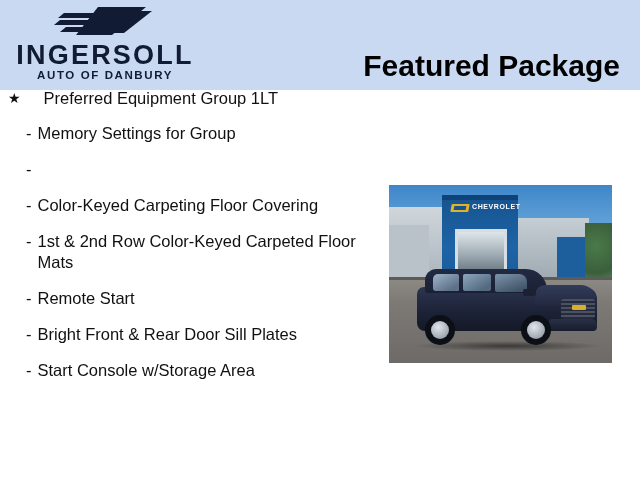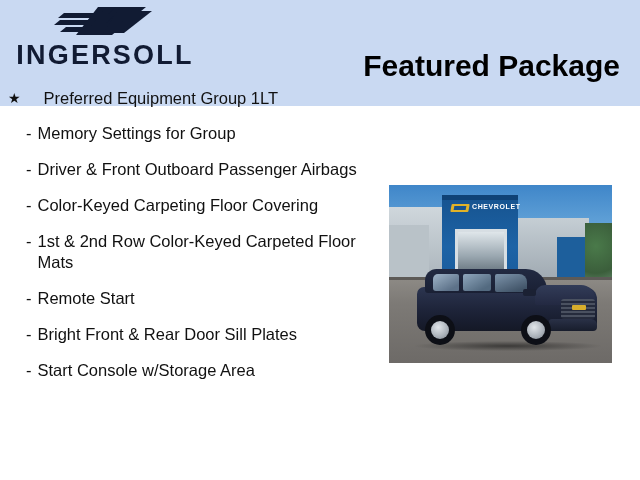--- a/index.html
+++ b/index.html
@@ -22,21 +22,21 @@
     background: #ffffff;
     overflow: hidden;
   }
 
   
   .header {
     position: absolute;
     left: 0;
     top: 0;
     width: 640px;
-    height: 106px;
+    height: 90px;
     background: #c9d9f2;
     overflow: hidden;
   }
   .brand {
     position: absolute;
     left: 0;
     top: 0;
     width: 210px;
     height: 85px;
   }
@@ -351,40 +351,40 @@
             <path d="M52 5 L72 5 L50 33 L30 33 Z"></path>
             <path d="M60 5 L80 5 L58 33 L38 33 Z"></path>
             <path d="M70 5 L92 5 L84 12 L62 12 Z"></path>
             <path d="M68 14 L90 14 L82 21 L60 21 Z"></path>
             <path d="M74 5 L100 5 L66 33 L56 33 Z"></path>
             <path d="M86 9 L106 9 L78 31 L66 31 Z"></path>
           </g>
         </svg>
       </div>
       <div class="brand-name">INGERSOLL</div>
+      <div class="brand-sub">AUTO OF DANBURY</div>
     </div>
 
     <div class="header-title">Featured Package</div>
   </div>
 
   <div class="feature-list">
 
     <div class="feature-item head">
       <span class="bullet-star">★</span>
       <span class="feature-text">Preferred Equipment Group 1LT</span>
     </div>
 
     <div class="feature-item sub">
       <span class="bullet-dash">-</span>
       <span class="feature-text">Memory Settings for Group</span>
     </div>
 
     <div class="feature-item sub">
       <span class="bullet-dash">-</span>
-      <span class="feature-text">Driver &amp; Front Outboard Passenger Airbags</span>
     </div>
 
     <div class="feature-item sub">
       <span class="bullet-dash">-</span>
       <span class="feature-text">Color-Keyed Carpeting Floor Covering</span>
     </div>
 
     <div class="feature-item sub">
       <span class="bullet-dash">-</span>
       <span class="feature-text">1st &amp; 2nd Row Color-Keyed Carpeted Floor Mats</span>

